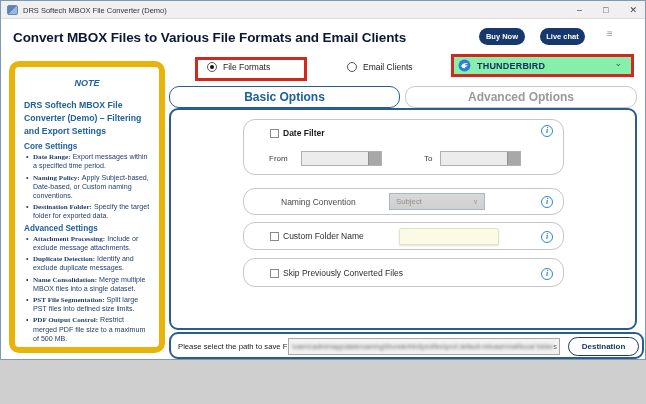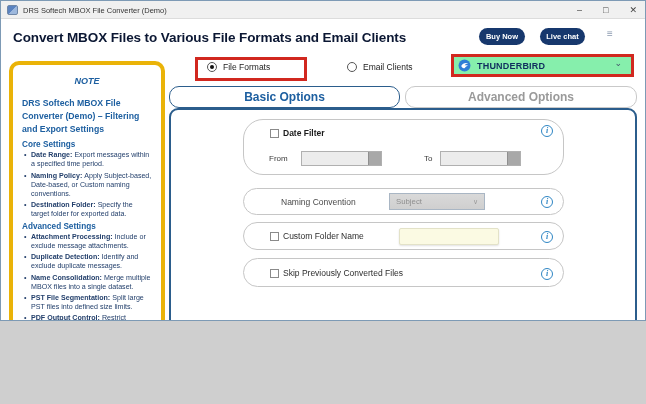--- a/index.html
+++ b/index.html
@@ -1,17 +1,17 @@
 <!DOCTYPE html>
 <html><head>
 <meta charset="utf-8">
 <style>
   * { margin:0; padding:0; box-sizing:border-box; }
   html,body { background:#cfcfcf; font-family:"Liberation Sans", sans-serif; }
-  #window { position:relative; width:646px; height:321px; background:#ffffff;
+  #window { position:relative; width:646px; height:360px; background:#ffffff;
             border:1px solid #7d9ab5; overflow:hidden; }
 
   
   .titlebar { position:absolute; left:0; top:0; width:100%; height:18px;
               background:#f0f0f0; border-bottom:1px solid #dcdcdc; }
   .app-icon { position:absolute; left:6px; top:4px; width:11px; height:10px; border-radius:2px;
               background:linear-gradient(135deg,#5b83c0 0 50%, #9db8dd 50% 100%); border:1px solid #6f87a8; }
   .title-text { position:absolute; left:22px; top:5px; font-size:7.5px; color:#333; }
   .win-controls { position:absolute; right:8px; top:0; height:18px; display:flex; gap:21px; align-items:center; }
   .win-btn { font-size:9px; color:#444; line-height:18px; cursor:default; }
@@ -21,30 +21,30 @@
                 color:#0b1733; letter-spacing:-0.1px; }
   .pill-navy { position:absolute; top:27px; height:17px; background:#17386d; border-radius:9px;
                color:#fff; font-size:7.5px; font-weight:700; display:flex; align-items:center;
                justify-content:center; cursor:pointer; }
   #buy-now { left:478px; width:46px; }
   #live-chat { left:539px; width:45px; }
   .menu-glyph { position:absolute; left:606px; top:27px; font-size:10px; color:#8c9bb0; }
 
   
   .sidebar { position:absolute; left:8px; top:60px; width:156px; height:292px;
-             border:4px solid #eab308; border-radius:10px; background:#fff; padding:8px 9px; }
+             border:6px solid #eab308; border-radius:10px; background:#fff; padding:8px 9px; }
   .note-title { text-align:center; font-style:italic; font-weight:700; font-size:9px;
                 color:#1d5fa0; margin:3px 0 11px; }
   .note-heading { font-weight:700; color:#1d5fa0; font-size:8.7px; line-height:1.5; margin-bottom:4px; }
   .sec-heading { font-weight:700; color:#1d5fa0; font-size:8.2px; margin:2px 0 2px; }
   .note-list { list-style:none; }
   .note-list li { font-size:7.1px; line-height:1.3; color:#24406c; padding-left:9px;
                   position:relative; margin-bottom:2px; }
   .note-list li::before { content:"•"; position:absolute; left:2px; color:#24406c; }
-  .b-label { font-weight:700; margin-right:2px; }
+  .b-label { font-weight:700; margin-right:2px;font-family:Liberation Serif, serif; }
 
   
   .red-box { position:absolute; border:3px solid #d1281f; }
   #box-file-formats { left:194px; top:56px; width:112px; height:24px; }
   #box-thunderbird  { left:450px; top:53px; width:183px; height:23px; }
   .radio-row { position:absolute; display:flex; align-items:center; gap:6px; cursor:pointer; }
   #radio-file-formats { left:206px; top:61px; }
   #radio-email-clients { left:346px; top:61px; }
   .radio { width:10px; height:10px; border:1px solid #555; border-radius:50%; background:#fff; position:relative; }
   .radio.sel::after { content:""; position:absolute; left:2px; top:2px; width:4px; height:4px;
@@ -59,21 +59,21 @@
   
   .tab { position:absolute; top:85px; height:22px; border-radius:10px; background:#fff;
          display:flex; align-items:center; justify-content:center; font-size:12px;
          font-weight:700; cursor:pointer; }
   #tab-basic { left:168px; width:231px; border:1.6px solid #2b5d8c; color:#1d5fa0; }
   #tab-advanced { left:404px; width:232px; border:1.3px solid #c9c9c9; color:#9a9a9a; }
 
   
   .main-panel { position:absolute; left:168px; top:107px; width:468px; height:222px;
                 border:2px solid #2b5d8c; border-radius:9px; background:#fff; }
-  .card { position:absolute; border:1px solid #c6c6c6; border-radius:20px; background:#fff; }
+  .card { position:absolute; border:1px solid #c6c6c6; border-radius:12px; background:#fff; }
   #card-date   { left:242px; top:118px; width:321px; height:56px; }
   #card-naming { left:242px; top:187px; width:321px; height:27px; }
   #card-folder { left:242px; top:221px; width:321px; height:28px; }
   #card-skip   { left:242px; top:257px; width:321px; height:29px; }
   .cb { position:absolute; width:9px; height:9px; border:1px solid #8a8a8a; background:#fff; cursor:pointer; }
   .cb-label { position:absolute; font-size:8.5px; font-weight:700; color:#1a1a1a; }
   .plain-label { position:absolute; font-size:8.5px; color:#4a4a4a;margin-left:12px; }
   .info { position:absolute; right:10px; width:12px; height:12px; border:1.2px solid #2f86c4;
           border-radius:50%; color:#2f86c4; font-family:"Liberation Serif", serif; font-style:italic;
           font-weight:700; font-size:8px; text-align:center; line-height:10px; cursor:pointer; }

